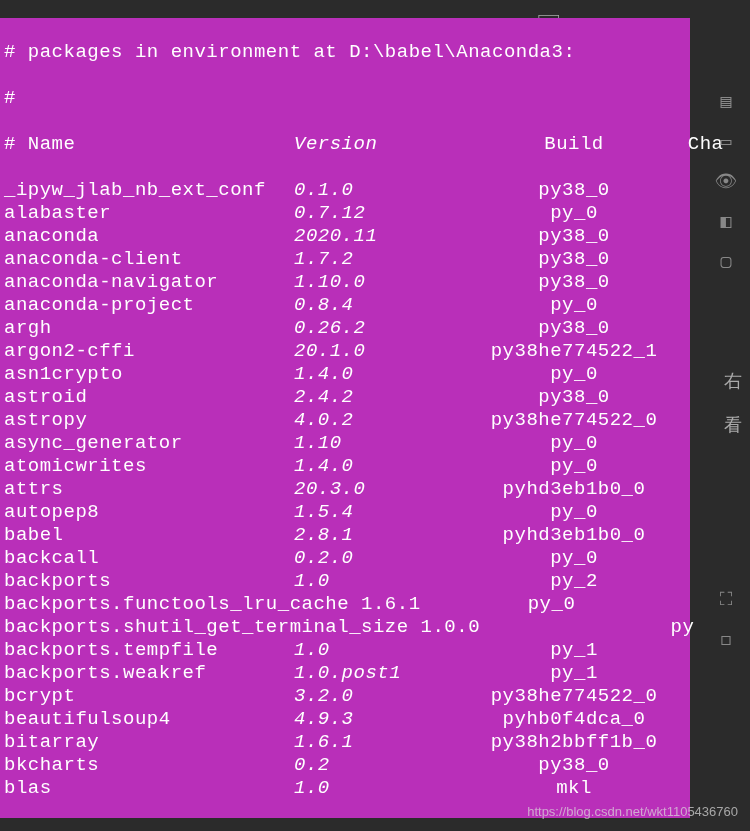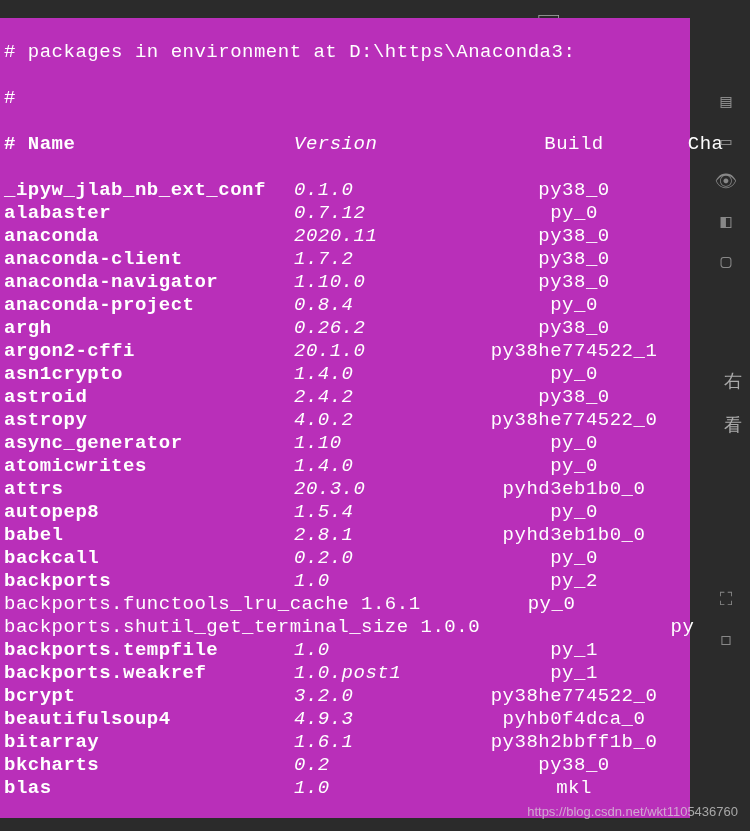--- a/index.html
+++ b/index.html
@@ -84,21 +84,21 @@
     .watermark {
       position: absolute;
       bottom: 12px;
       right: 12px;
       color: rgba(220,220,220,0.7);
       font-size: 13px;
       font-family: -apple-system, sans-serif;
       z-index: 30;
     }
     .pkg-line { display: block; }
-    .col-name { display: inline-block; width: 290px; font-weight: bold; }
+    .col-name { display: inline-block; width: 290px; }
     .col-ver { display: inline-block; width: 190px; font-style: italic; }
     .col-build { display: inline-block; width: 180px; text-align: center; }
     .ghost {
       position: absolute;
       color: rgba(80,80,80,0.35);
       font-family: -apple-system, sans-serif;
       font-size: 16px;
       z-index: 2;
       white-space: pre;
     }
@@ -128,21 +128,21 @@
       <span class="ico">▶</span>
       <span class="lbl">视频</span>
     </div>
 </div>
 
 <div class="terminal-highlight"></div>
 
 <div class="ghost" style="top:400px;left:20px;">在Anaconda Prompt打开终端或命令提示符中键入 conda list，查看安装的</div>
 
 <div class="terminal-content">
-<span class="pkg-line"># packages in environment at D:\https\Anaconda3:</span>
+<span class="pkg-line"># packages in environment at D:\babel\Anaconda3:</span>
 <span class="pkg-line">#</span>
 <span class="pkg-line"><span class="col-name"># Name</span><span class="col-ver">Version</span><span class="col-build">Build</span>  <span>Cha</span></span>
 <div id="pkg-rows"><span class="pkg-line"><span class="col-name">_ipyw_jlab_nb_ext_conf</span><span class="col-ver">0.1.0</span><span class="col-build">py38_0</span></span><span class="pkg-line"><span class="col-name">alabaster</span><span class="col-ver">0.7.12</span><span class="col-build">py_0</span></span><span class="pkg-line"><span class="col-name">anaconda</span><span class="col-ver">2020.11</span><span class="col-build">py38_0</span></span><span class="pkg-line"><span class="col-name">anaconda-client</span><span class="col-ver">1.7.2</span><span class="col-build">py38_0</span></span><span class="pkg-line"><span class="col-name">anaconda-navigator</span><span class="col-ver">1.10.0</span><span class="col-build">py38_0</span></span><span class="pkg-line"><span class="col-name">anaconda-project</span><span class="col-ver">0.8.4</span><span class="col-build">py_0</span></span><span class="pkg-line"><span class="col-name">argh</span><span class="col-ver">0.26.2</span><span class="col-build">py38_0</span></span><span class="pkg-line"><span class="col-name">argon2-cffi</span><span class="col-ver">20.1.0</span><span class="col-build">py38he774522_1</span></span><span class="pkg-line"><span class="col-name">asn1crypto</span><span class="col-ver">1.4.0</span><span class="col-build">py_0</span></span><span class="pkg-line"><span class="col-name">astroid</span><span class="col-ver">2.4.2</span><span class="col-build">py38_0</span></span><span class="pkg-line"><span class="col-name">astropy</span><span class="col-ver">4.0.2</span><span class="col-build">py38he774522_0</span></span><span class="pkg-line"><span class="col-name">async_generator</span><span class="col-ver">1.10</span><span class="col-build">py_0</span></span><span class="pkg-line"><span class="col-name">atomicwrites</span><span class="col-ver">1.4.0</span><span class="col-build">py_0</span></span><span class="pkg-line"><span class="col-name">attrs</span><span class="col-ver">20.3.0</span><span class="col-build">pyhd3eb1b0_0</span></span><span class="pkg-line"><span class="col-name">autopep8</span><span class="col-ver">1.5.4</span><span class="col-build">py_0</span></span><span class="pkg-line"><span class="col-name">babel</span><span class="col-ver">2.8.1</span><span class="col-build">pyhd3eb1b0_0</span></span><span class="pkg-line"><span class="col-name">backcall</span><span class="col-ver">0.2.0</span><span class="col-build">py_0</span></span><span class="pkg-line"><span class="col-name">backports</span><span class="col-ver">1.0</span><span class="col-build">py_2</span></span><span class="pkg-line">backports.functools_lru_cache 1.6.1         py_0</span><span class="pkg-line">backports.shutil_get_terminal_size 1.0.0                py</span><span class="pkg-line"><span class="col-name">backports.tempfile</span><span class="col-ver">1.0</span><span class="col-build">py_1</span></span><span class="pkg-line"><span class="col-name">backports.weakref</span><span class="col-ver">1.0.post1</span><span class="col-build">py_1</span></span><span class="pkg-line"><span class="col-name">bcrypt</span><span class="col-ver">3.2.0</span><span class="col-build">py38he774522_0</span></span><span class="pkg-line"><span class="col-name">beautifulsoup4</span><span class="col-ver">4.9.3</span><span class="col-build">pyhb0f4dca_0</span></span><span class="pkg-line"><span class="col-name">bitarray</span><span class="col-ver">1.6.1</span><span class="col-build">py38h2bbff1b_0</span></span><span class="pkg-line"><span class="col-name">bkcharts</span><span class="col-ver">0.2</span><span class="col-build">py38_0</span></span><span class="pkg-line"><span class="col-name">blas</span><span class="col-ver">1.0</span><span class="col-build">mkl</span></span></div>
 </div>
 
 <div class="right-panel">
   <span class="ico">▤</span>
   <span class="ico">▭</span>
   <span class="ico">👁</span>
   <span class="ico">◧</span>

